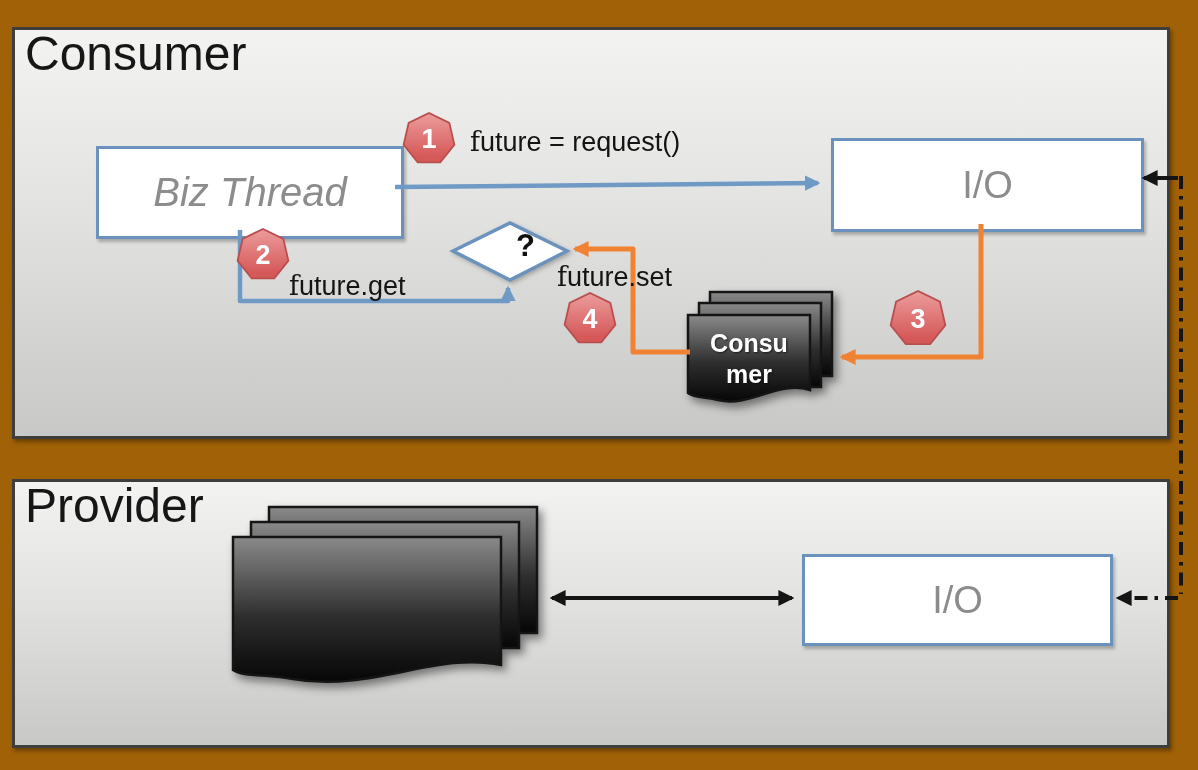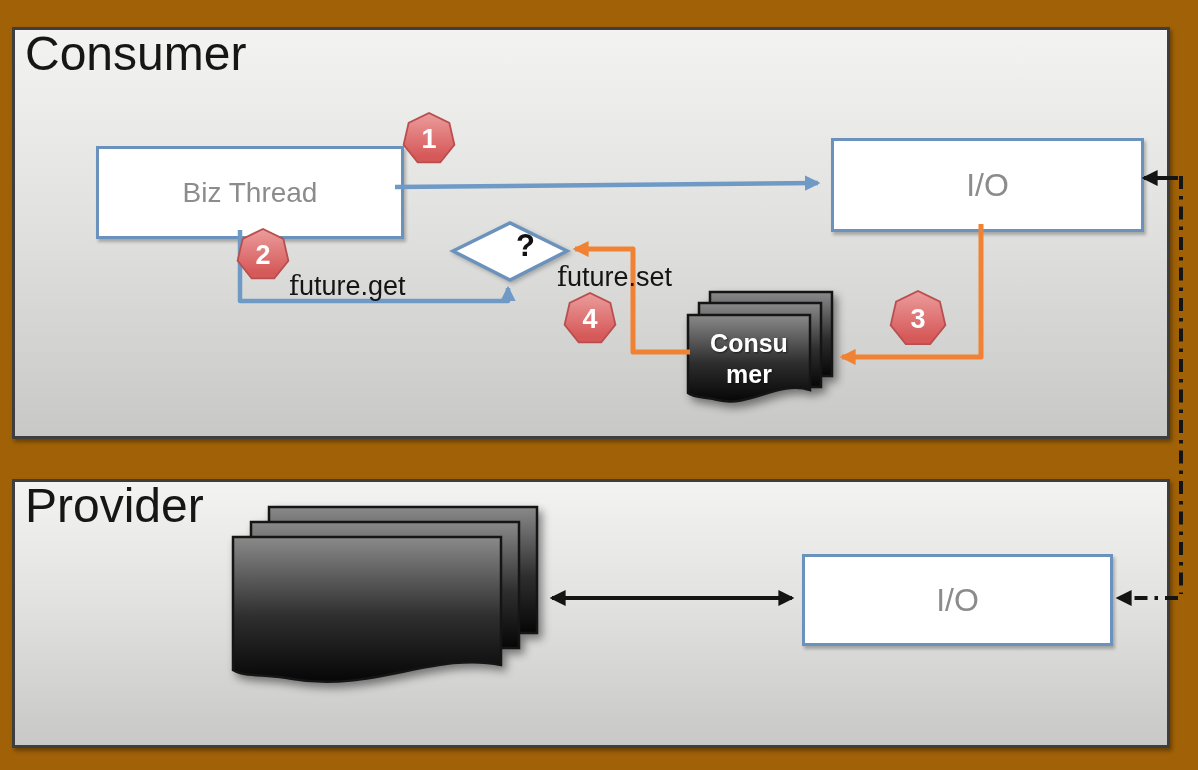--- a/index.html
+++ b/index.html
@@ -18,22 +18,22 @@
     position:absolute;left:10px;top:-4px;
     font-size:48px;color:#161616;line-height:1.15;
   }
   .node{
     position:absolute;background:#ffffff;
     border:3px solid var(--accent-blue,#6b92bc);
     display:flex;align-items:center;justify-content:center;
     color:var(--box-text-gray,#8c8c8c);
     box-shadow:2px 3px 3px rgba(0,0,0,.25);
   }
-  .biz-text{font-size:28px;}
-  .io-text{font-size:32px;}
+  .biz-text{font-size:40px;font-style:italic;}
+  .io-text{font-size:38px;}
   .stack{position:absolute;z-index:2;filter:drop-shadow(4px 5px 4px rgba(0,0,0,.45));}
   .card{stroke:#151515;stroke-width:2.5;}
   .cg-top{stop-color:var(--card-top,#8a8a8a);}
   .cg-mid{stop-color:var(--card-mid,#2e2e2e);}
   .cg-bottom{stop-color:var(--card-bottom,#060606);}
   svg.overlay{position:absolute;left:0;top:0;z-index:3;pointer-events:none;}
   .arrow-blue{stroke:var(--arrow-blue,#6f9ac6);stroke-width:4.5;fill:none;stroke-linejoin:round;}
   .arrow-orange{stroke:var(--arrow-orange,#f08233);stroke-width:5;fill:none;stroke-linejoin:round;}
   .arrow-black{stroke:#141414;stroke-width:4;fill:none;}
   .dashdot{stroke-dasharray:13 7 3.5 7;}
@@ -152,20 +152,21 @@
     <div class="badge" style="left:236px;top:228px;">
       <div class="badge-inner">2</div>
     </div>
     <div class="badge" style="left:889px;top:290px;width:58px;height:58px;">
       <div class="badge-inner">3</div>
     </div>
     <div class="badge" style="left:563px;top:292px;">
       <div class="badge-inner">4</div>
     </div>
 
+    <div class="code-label" style="left:470px;top:126px;">future = request()</div>
     <div class="code-label" style="left:289px;top:270px;">future.get</div>
     <div class="code-label" style="left:557px;top:261px;">future.set</div>
 
     <div class="qmark" style="left:516px;top:228px;">?</div>
 
     <div class="stack-text consumer-card-text" style="left:700px;top:322px;width:98px;height:74px;">Consumer</div>
 
   </div>
 
 </div>

